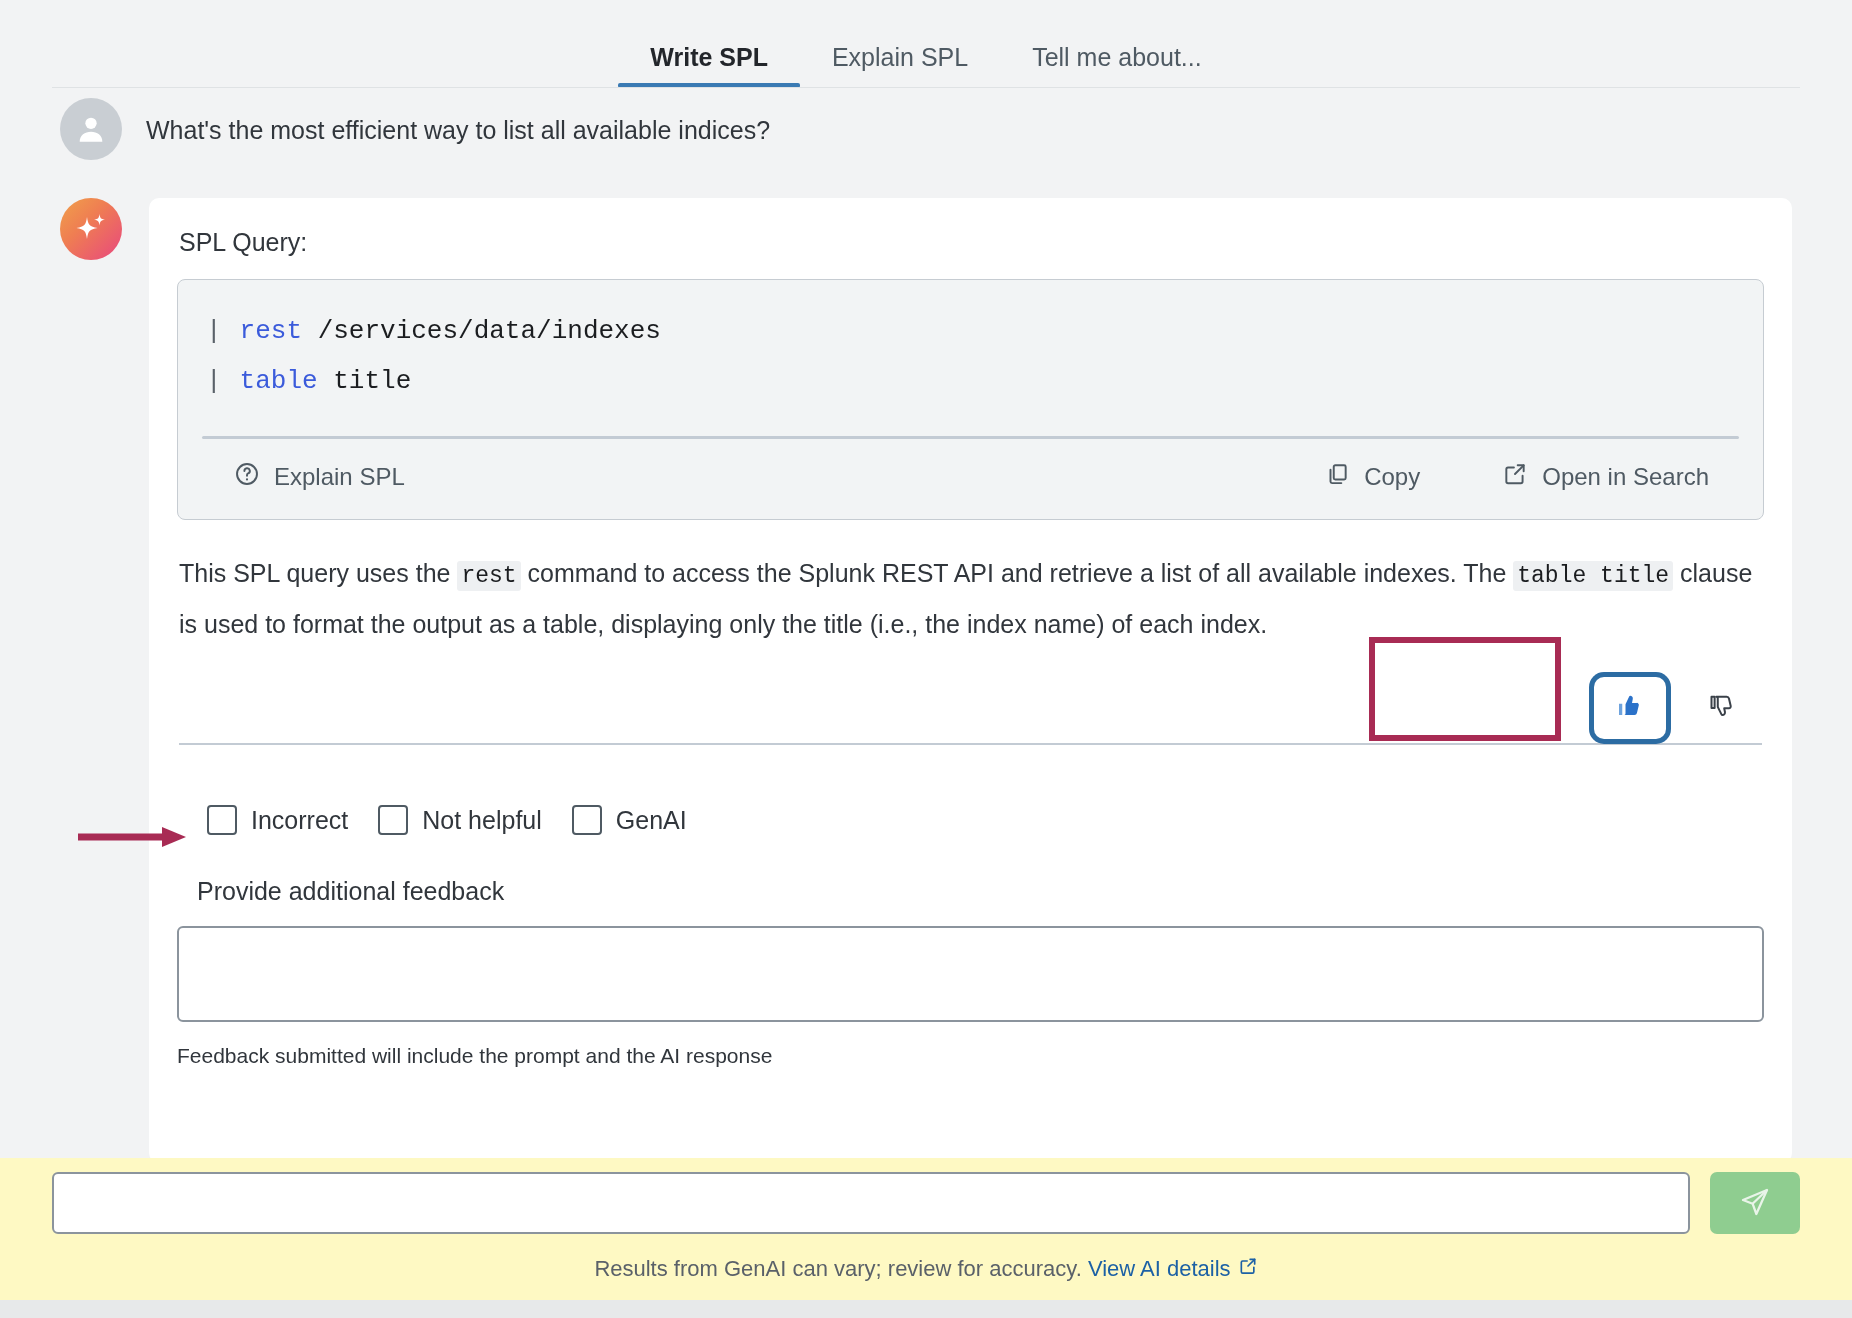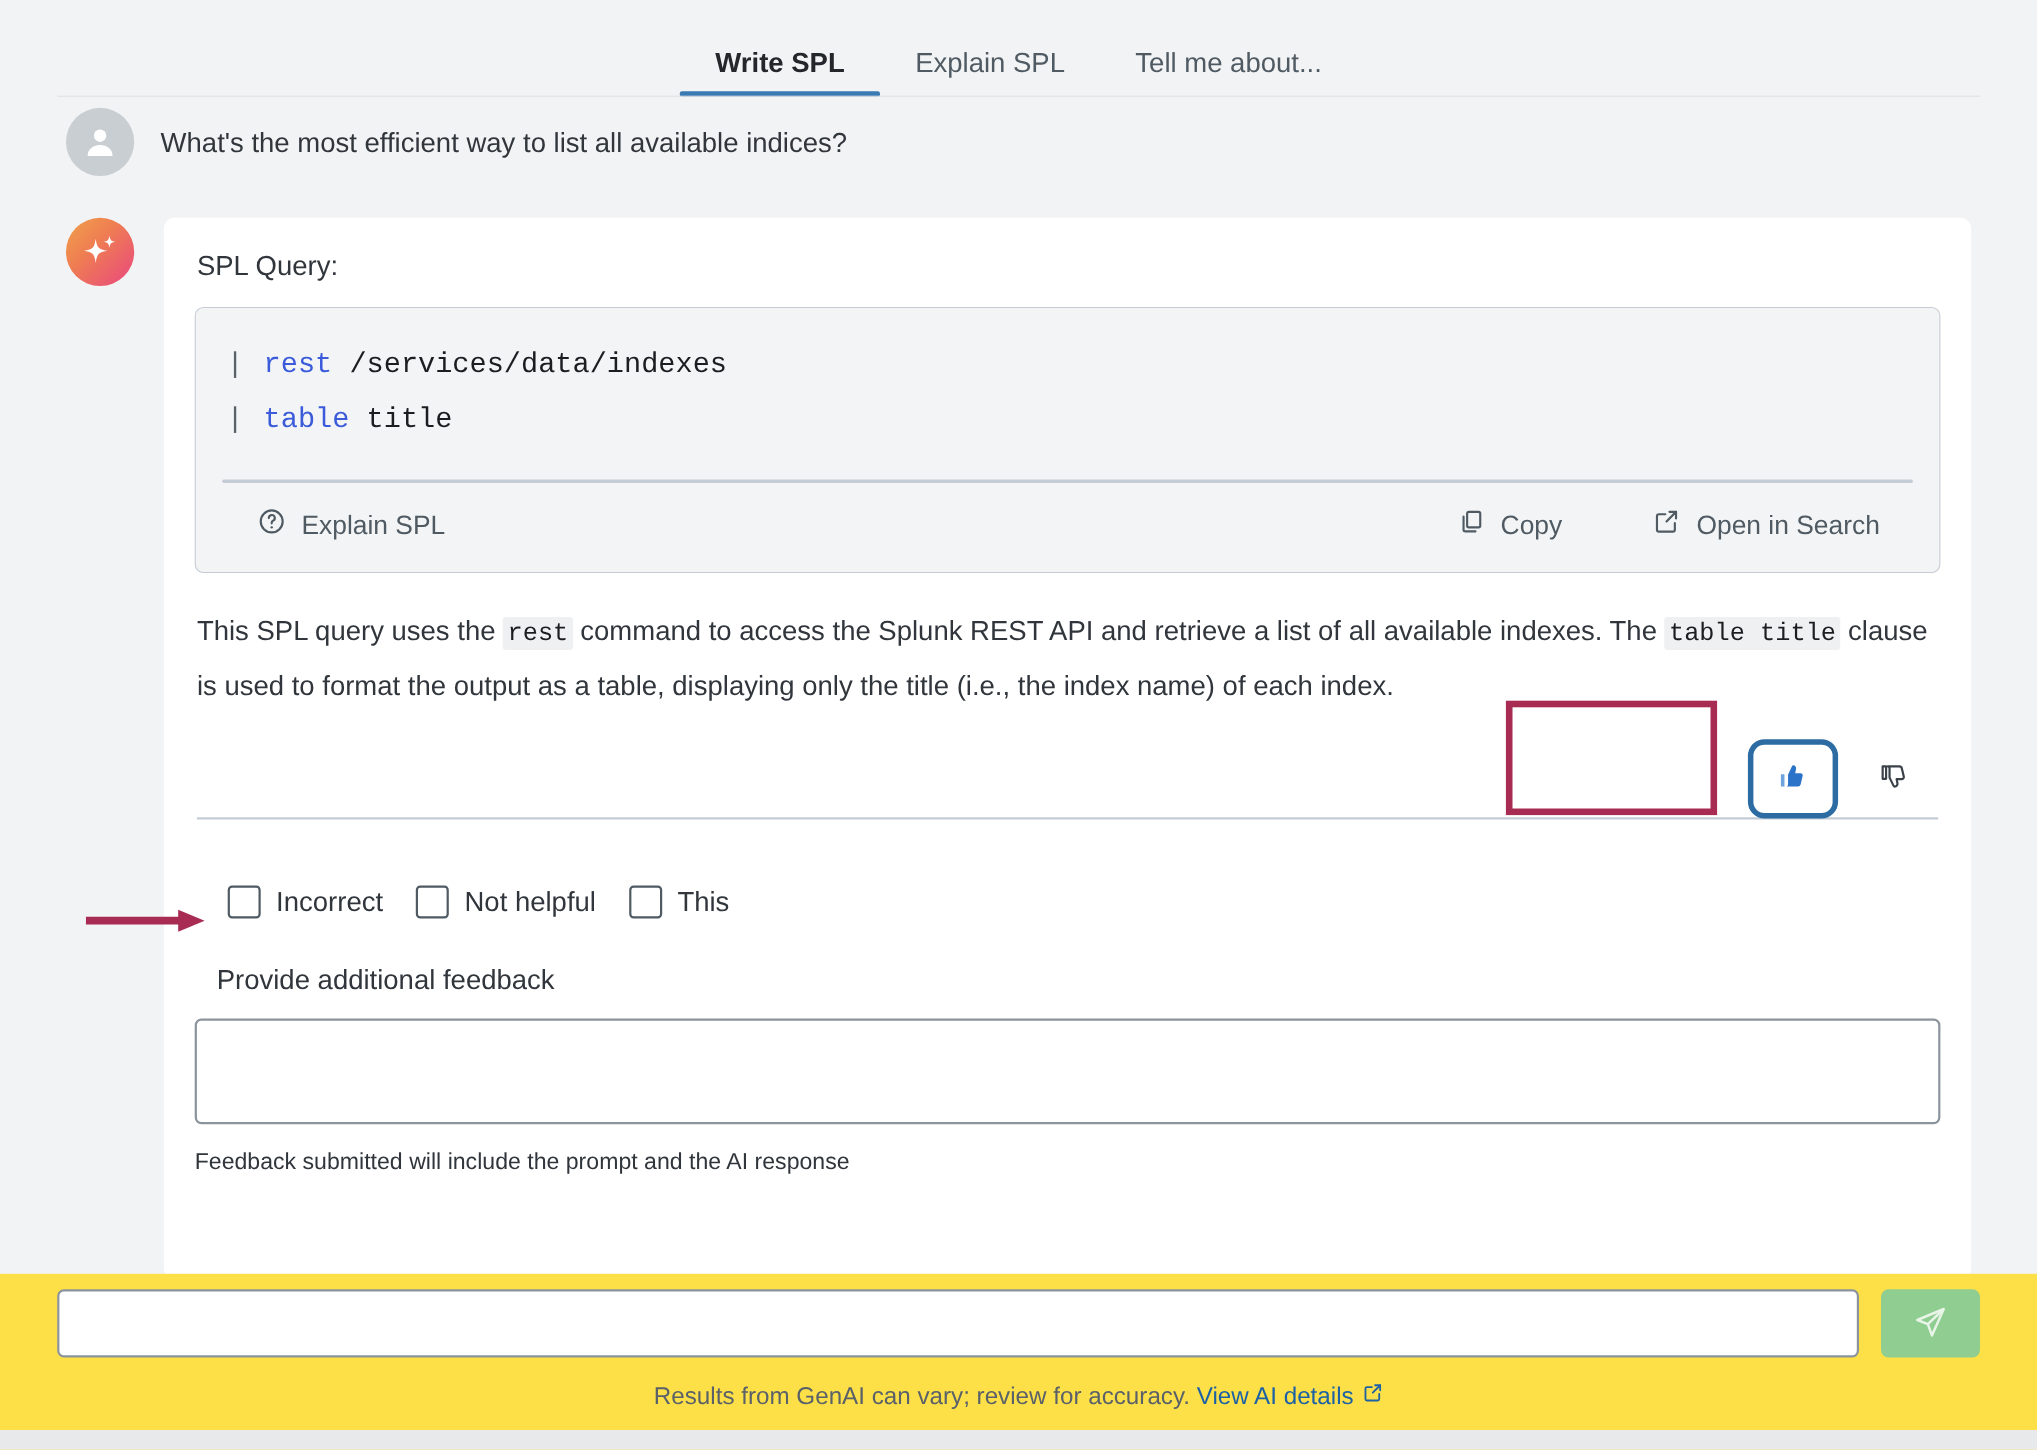--- a/index.html
+++ b/index.html
@@ -184,21 +184,21 @@
   
   .arrow-annot {
     position: absolute; left: 78px; top: 824px;
     width: 110px; height: 26px;
     pointer-events: none;
   }
 
   
   .composer {
     position: absolute; left: 0; right: 0; bottom: 0; height: 160px;
-    background: #fde047;
+    background: #fef9c3;
     display: flex; align-items: flex-start; justify-content: center;
   }
   .composer-inner {
     position: absolute; left: 52px; right: 52px; top: 14px;
     display: flex; align-items: stretch; gap: 20px;
   }
   .composer-input {
     flex: 1 1 auto; height: 62px;
     border: 2px solid #8b949d; border-radius: 6px;
     background: #fff; outline: none;
@@ -336,21 +336,21 @@
       <label class="chk">
         <span class="box"></span>
         <span class="lbl">Incorrect</span>
       </label>
       <label class="chk">
         <span class="box"></span>
         <span class="lbl">Not helpful</span>
       </label>
       <label class="chk">
         <span class="box"></span>
-        <span class="lbl">This</span>
+        <span class="lbl">GenAI</span>
       </label>
     </div>
 
     <div class="fb-sub">Provide additional feedback</div>
 
     <textarea class="fb-area" placeholder="" style=""></textarea>
 
     <div class="fb-note">Feedback submitted will include the prompt and the AI response</div>
   </div>
 </div>

